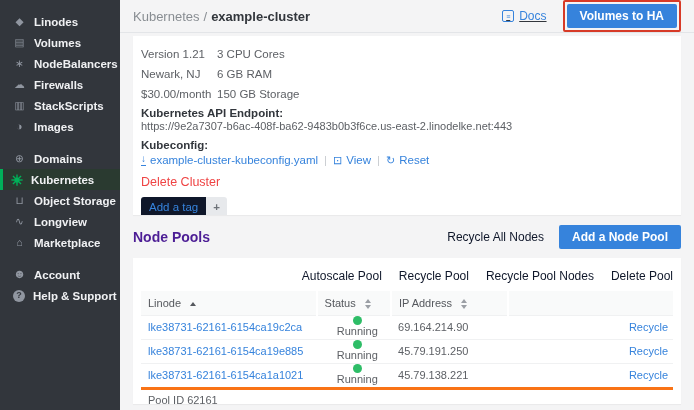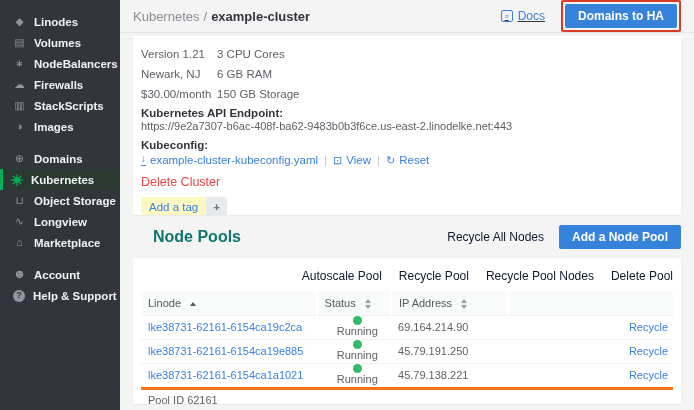--- a/index.html
+++ b/index.html
@@ -108,29 +108,29 @@
   .view-icon, .reset-icon { font-size: 11px; line-height: 1; }
 
   .delete-cluster { margin-top: 7px; height: 16px; font-size: 12.5px; color: #ef4444; cursor: pointer; display: inline-block; }
 
   .tag-chip {
     margin-top: 6px;
     display: inline-flex; align-items: stretch;
     border-radius: 3px; overflow: hidden;
     cursor: pointer; font-size: 11.5px;
   }
-  .tag-chip .tag-label { background: #fef9c3; color: #3683dc; padding: 4px 8px; text-align: center; }
+  .tag-chip .tag-label { background: #0f172a; color: #3683dc; padding: 4px 8px; text-align: center; }
   .tag-chip .tag-plus { background: #e7e9ec; color: #6e7379; padding: 4px 7px; font-weight: 700; }
 
   .pools-band {
     height: 43px; flex-shrink: 0;
     display: flex; align-items: center;
     padding: 0 13px;
   }
-  .pools-title { font-size: 16px; font-weight: 700; color: #0f766e; margin-left: 20px; }
+  .pools-title { font-size: 14px; font-weight: 700; color: #4c1d95; }
   .pools-band .right { margin-left: auto; display: flex; align-items: center; gap: 15px; }
   .link-blue { color: #0f172a; font-size: 12px; cursor: pointer; white-space: nowrap; }
 
   .card-pool { height: 146px; padding: 8px 8px 0 8px; overflow: hidden; }
   .pool-header { display: flex; align-items: center; height: 20px; }
   .pool-name { font-size: 13px; font-weight: 700; color: #32363c; }
   .pool-actions { margin-left: auto; display: flex; gap: 17px; }
 
   table.node-table { width: 100%; border-collapse: collapse; margin-top: 5px; }
   .node-table th {
@@ -244,21 +244,21 @@
   <div class="topbar">
     <span class="crumb-section">Kubernetes</span>
     <span class="crumb-sep">/</span>
     <span class="crumb-current">example-cluster</span>
     <div class="topbar-right">
       <span class="docs-link">
         <span class="docs-icon">≡</span>
         <span>Docs</span>
       </span>
       <span class="annotation-box">
-        <button class="btn-primary">Domains to HA</button>
+        <button class="btn-primary">Volumes to HA</button>
       </span>
     </div>
   </div>
 
   <div class="card card-summary">
     <div class="summary-grid">
       <span>Version 1.21</span>
       <span>3 CPU Cores</span>
       <span>Newark, NJ</span>
       <span>6 GB RAM</span>

